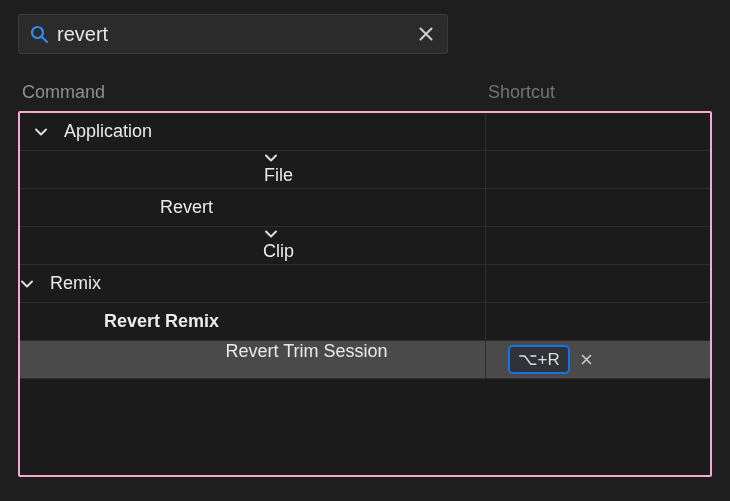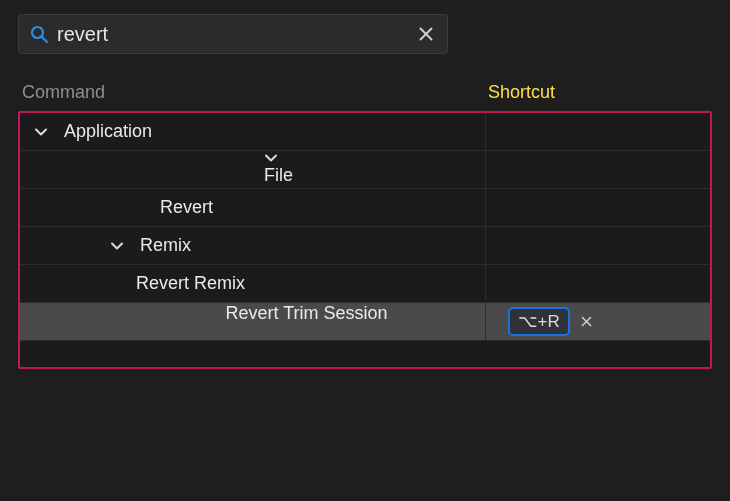--- a/index.html
+++ b/index.html
@@ -46,27 +46,27 @@
     display: flex;
     padding: 0 4px 8px 4px;
     justify-content: center;
   }
   .col-command {
     flex: 0 0 466px;
     color: #8f8f8f;
   }
   .col-shortcut {
     flex: 1;
-    color: #fde047;
+    color: #737373;
   }
   .tree {
-    border: 2px solid #be185d;
+    border: 2px solid #f9a8d4;
     border-radius: 2px;
     background: #1b1b1b;
-    height: 258px;
+    height: 366px;
     overflow: hidden;
   }
   .row {
     display: flex;
     align-items: center;
     height: 38px;
     border-bottom: 1px solid #2d2d2d;
     color: #eaeaea;
   }
   .row .cell-command {
@@ -89,23 +89,23 @@
     display: flex;
     align-items: center;
     justify-content: center;
     margin-right: 16px;
   }
   .row.selected {
     background: #4a4a4a;
   }
   .indent-0 { padding-left: 14px; }
   .indent-1 { padding-left: 52px; flex-direction: column; }
-  .indent-2 { padding-left: 90px; }
+  .indent-2 { }
   .indent-2.leaf { padding-left: 140px; }
-  .indent-3.leaf { padding-left: 116px; }
+  .indent-3.leaf { padding-left: 84px; font-weight: bold; }
   .indent-1.selected-leaf { padding-left: 108px; }
   .shortcut-chip {
     display: inline-flex;
     align-items: center;
     border: 2px solid #1673e6;
     border-radius: 5px;
     background: #2f3236;
     padding: 2px 8px;
     font-size: 17px;
     color: #dcdcdc;
@@ -169,20 +169,31 @@
     <div class="cell-shortcut"></div>
   </div>
 
   <div class="row">
     <div class="cell-command indent-2 leaf">
       <span>Revert</span>
     </div>
     <div class="cell-shortcut"></div>
   </div>
 
+  <div class="row">
+    <div class="cell-command indent-1">
+      <span class="disclosure">
+        <svg width="12" height="12" viewBox="0 0 12 12">
+            <polyline points="1,3.5 6,8.5 11,3.5" fill="none" stroke="#dcdcdc" stroke-width="2" stroke-linecap="round" stroke-linejoin="round"></polyline>
+          </svg>
+      </span>
+      <span>Clip</span>
+    </div>
+    <div class="cell-shortcut"></div>
+  </div>
 
   <div class="row">
     <div class="cell-command indent-2">
       <span class="disclosure">
         <svg width="12" height="12" viewBox="0 0 12 12">
             <polyline points="1,3.5 6,8.5 11,3.5" fill="none" stroke="#dcdcdc" stroke-width="2" stroke-linecap="round" stroke-linejoin="round"></polyline>
           </svg>
       </span>
       <span>Remix</span>
     </div>

